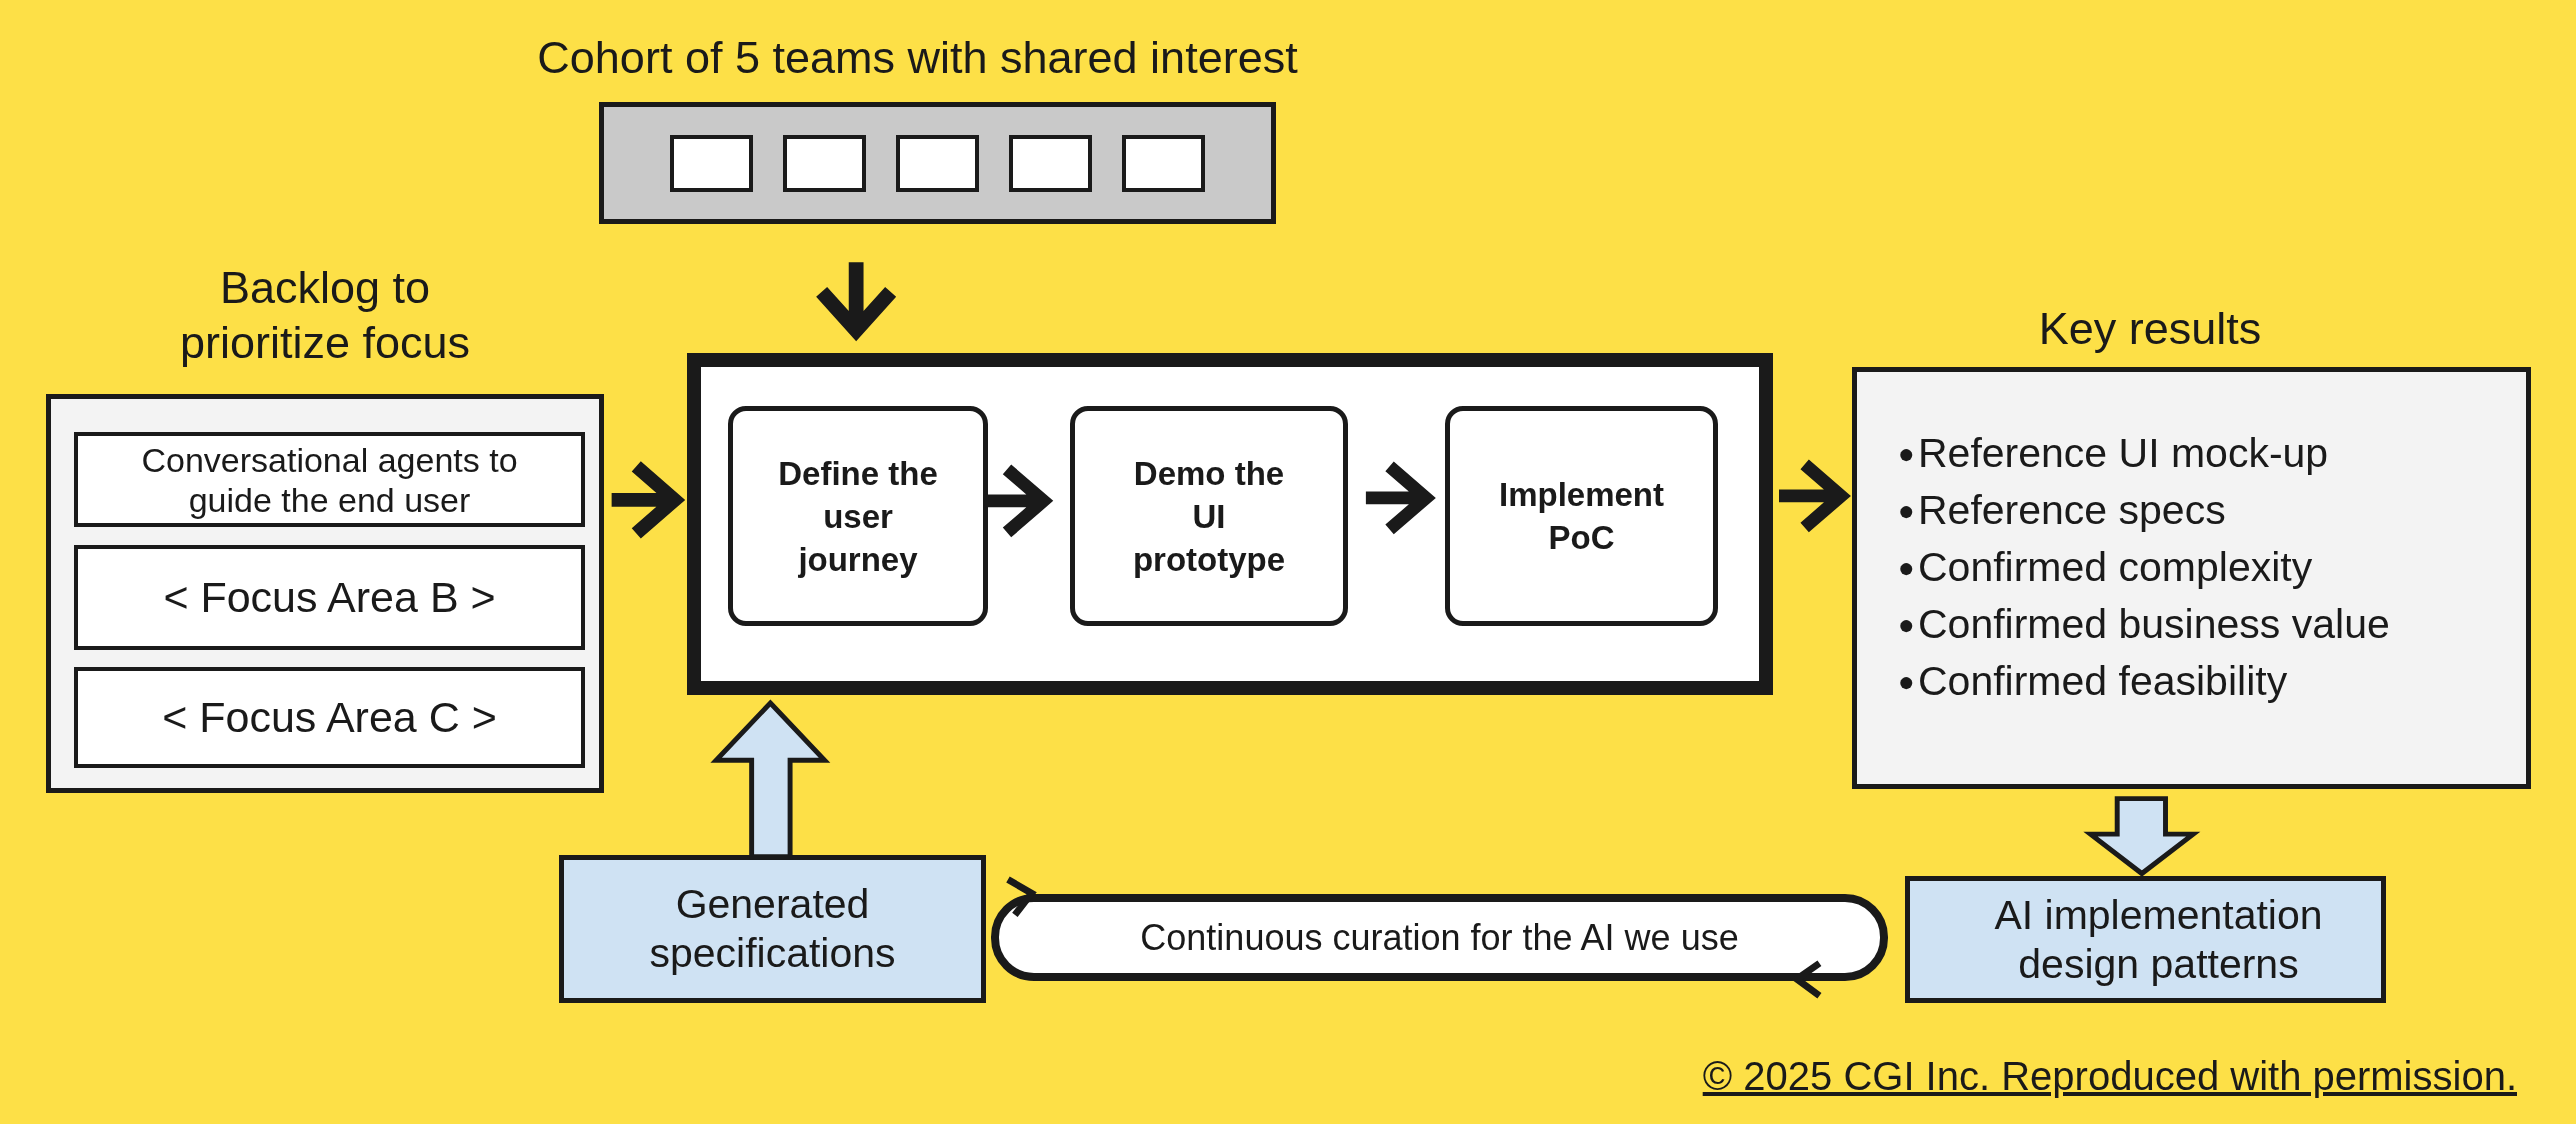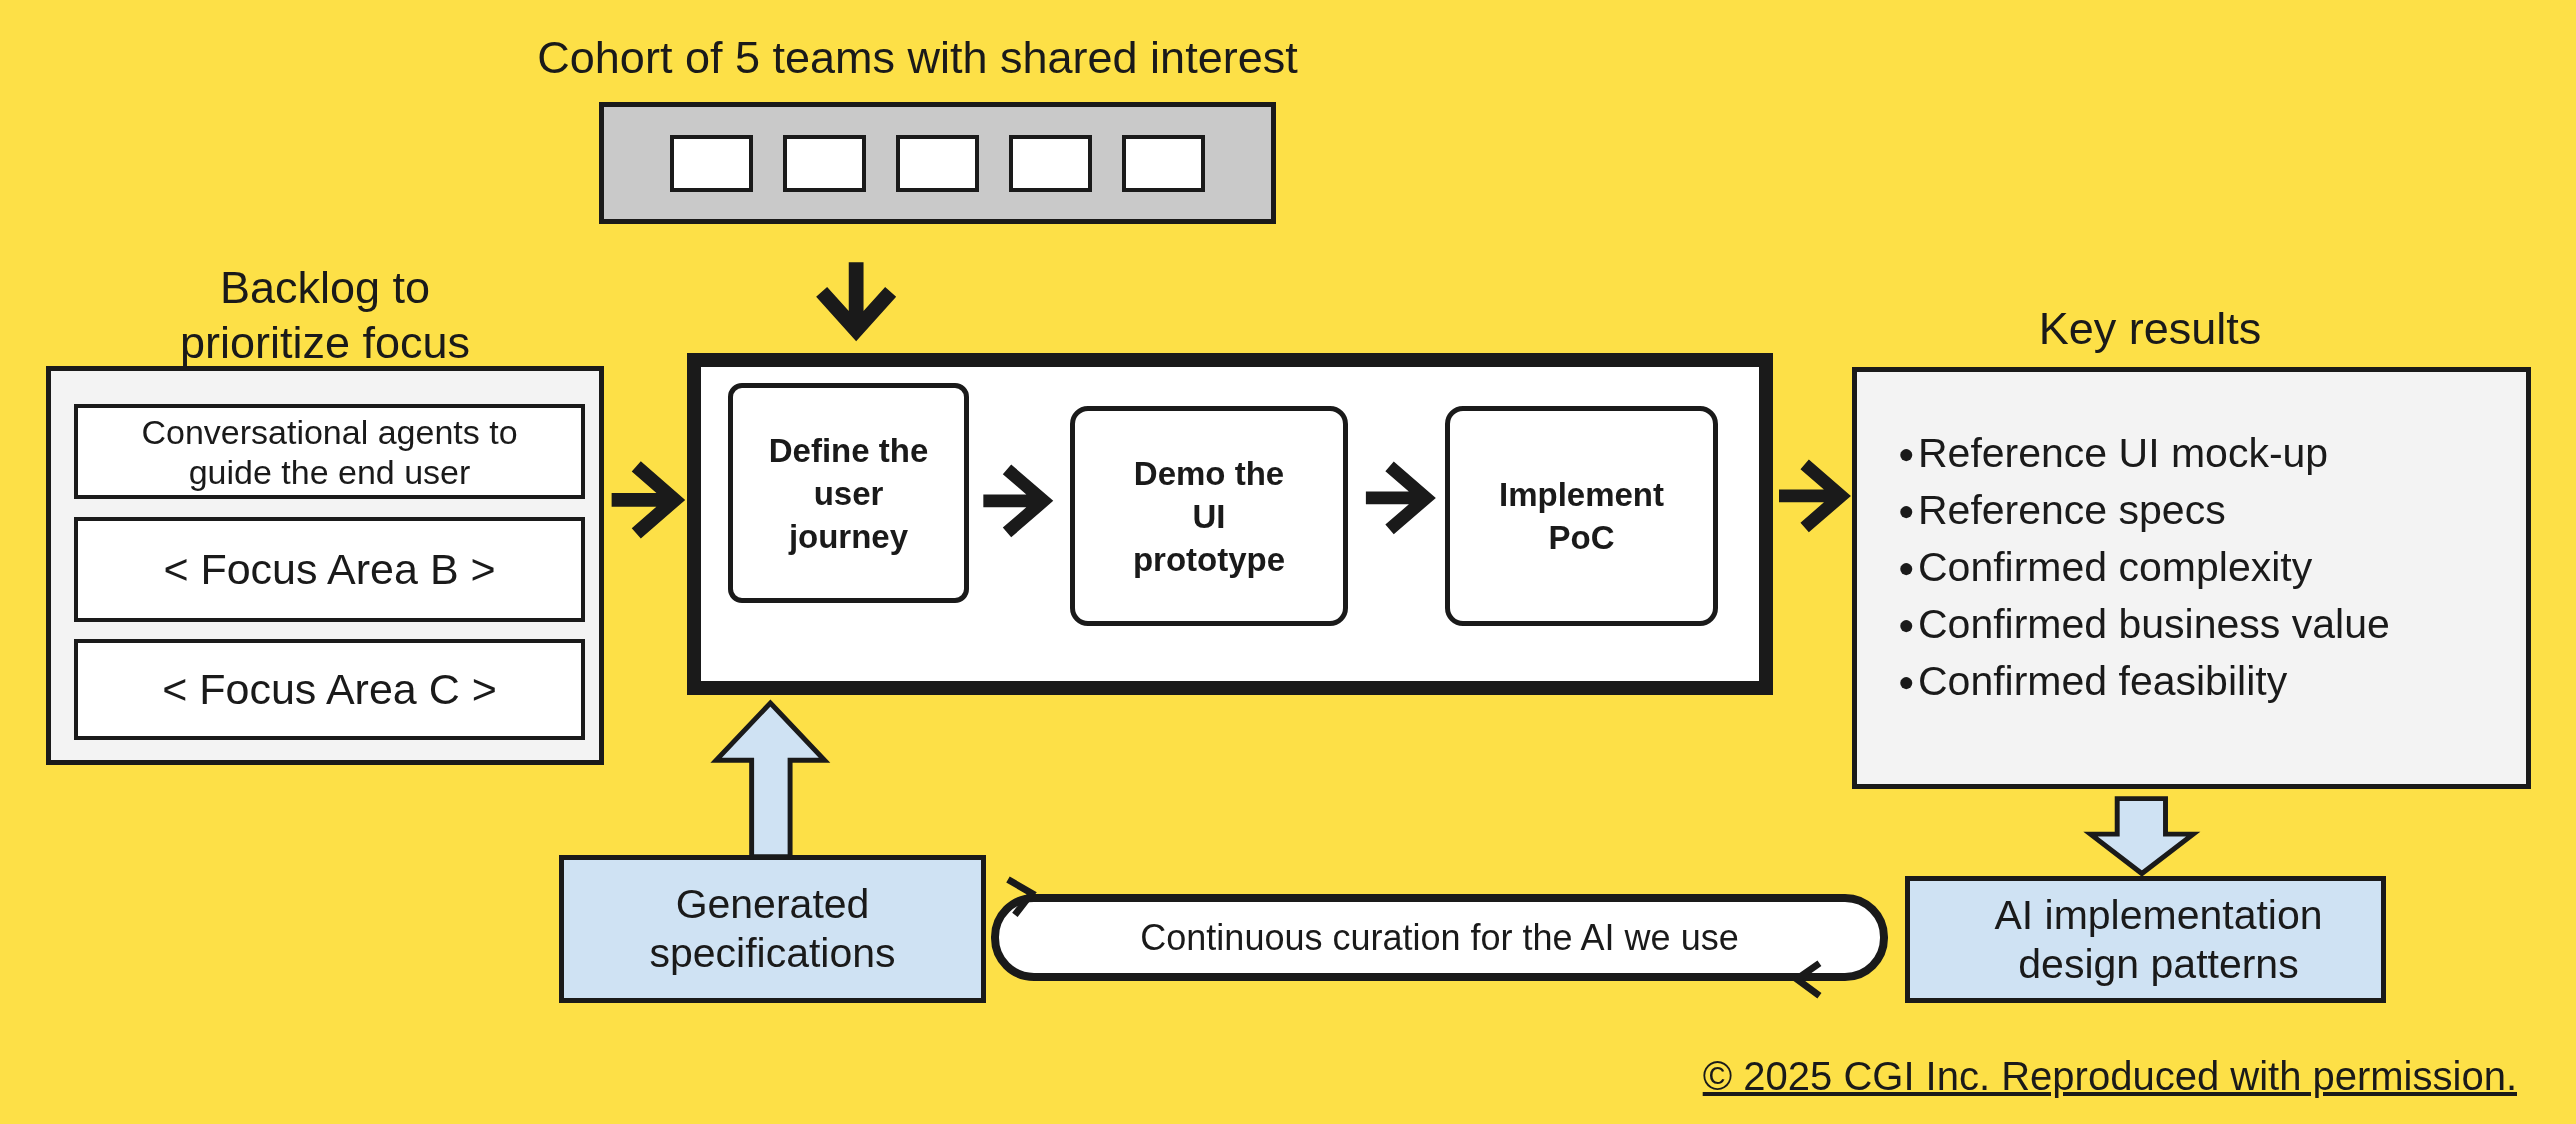--- a/index.html
+++ b/index.html
@@ -17,32 +17,32 @@
   .center-text{display:flex;align-items:center;justify-content:center;text-align:center;}
 
   
   .cohort-title{left:375px;top:32px;width:1085px;font-size:45px;line-height:51px;text-align:center;}
   .cohort-box{left:599px;top:102px;width:677px;height:122px;background:var(--cohort-gray);
               border:5px solid var(--ink);display:flex;align-items:center;justify-content:center;gap:30px;}
   .team-box{width:83px;height:57px;background:#fff;border:4px solid var(--ink);}
 
   
   .backlog-title{left:54px;top:260px;width:542px;font-size:45px;line-height:55px;text-align:center;white-space:pre-line;}
-  .backlog-panel{left:46px;top:366px;width:558px;height:399px;background:var(--panel-gray);border:5px solid var(--ink);}
+  .backlog-panel{left:46px;top:394px;width:558px;height:399px;background:var(--panel-gray);border:5px solid var(--ink);}
   .b-item{position:absolute;left:23px;width:511px;background:#fff;border:4px solid var(--ink);}
   .b-item0{top:33px;height:95px;font-size:34px;line-height:40px;}
   .b-item0 span{max-width:424px;}
   .b-item1{top:146px;height:105px;font-size:43px;}
   .b-item2{top:268px;height:101px;font-size:43px;}
 
   
   .process-box{left:687px;top:353px;width:1086px;height:342px;background:#fff;border:14px solid var(--ink);}
   .step{border:5px solid var(--ink);border-radius:18px;background:#fff;font-weight:bold;
         font-size:33px;line-height:43px;}
-  .step0{left:728px;top:383px;width:241px;height:220px;border-radius:14px;}
+  .step0{left:728px;top:406px;width:260px;height:220px;}
   .step0 span{max-width:163px;}
   .step1{left:1070px;top:406px;width:278px;height:220px;}
   .step1 span{max-width:173px;}
   .step2{left:1445px;top:406px;width:273px;height:220px;}
   .step2 span{max-width:187px;}
 
   
   .kr-title{left:1854px;top:303px;width:592px;font-size:45px;line-height:51px;text-align:center;}
   .kr-panel{left:1852px;top:367px;width:679px;height:422px;background:var(--panel-gray);
             border:5px solid var(--ink);padding-top:53px;}

